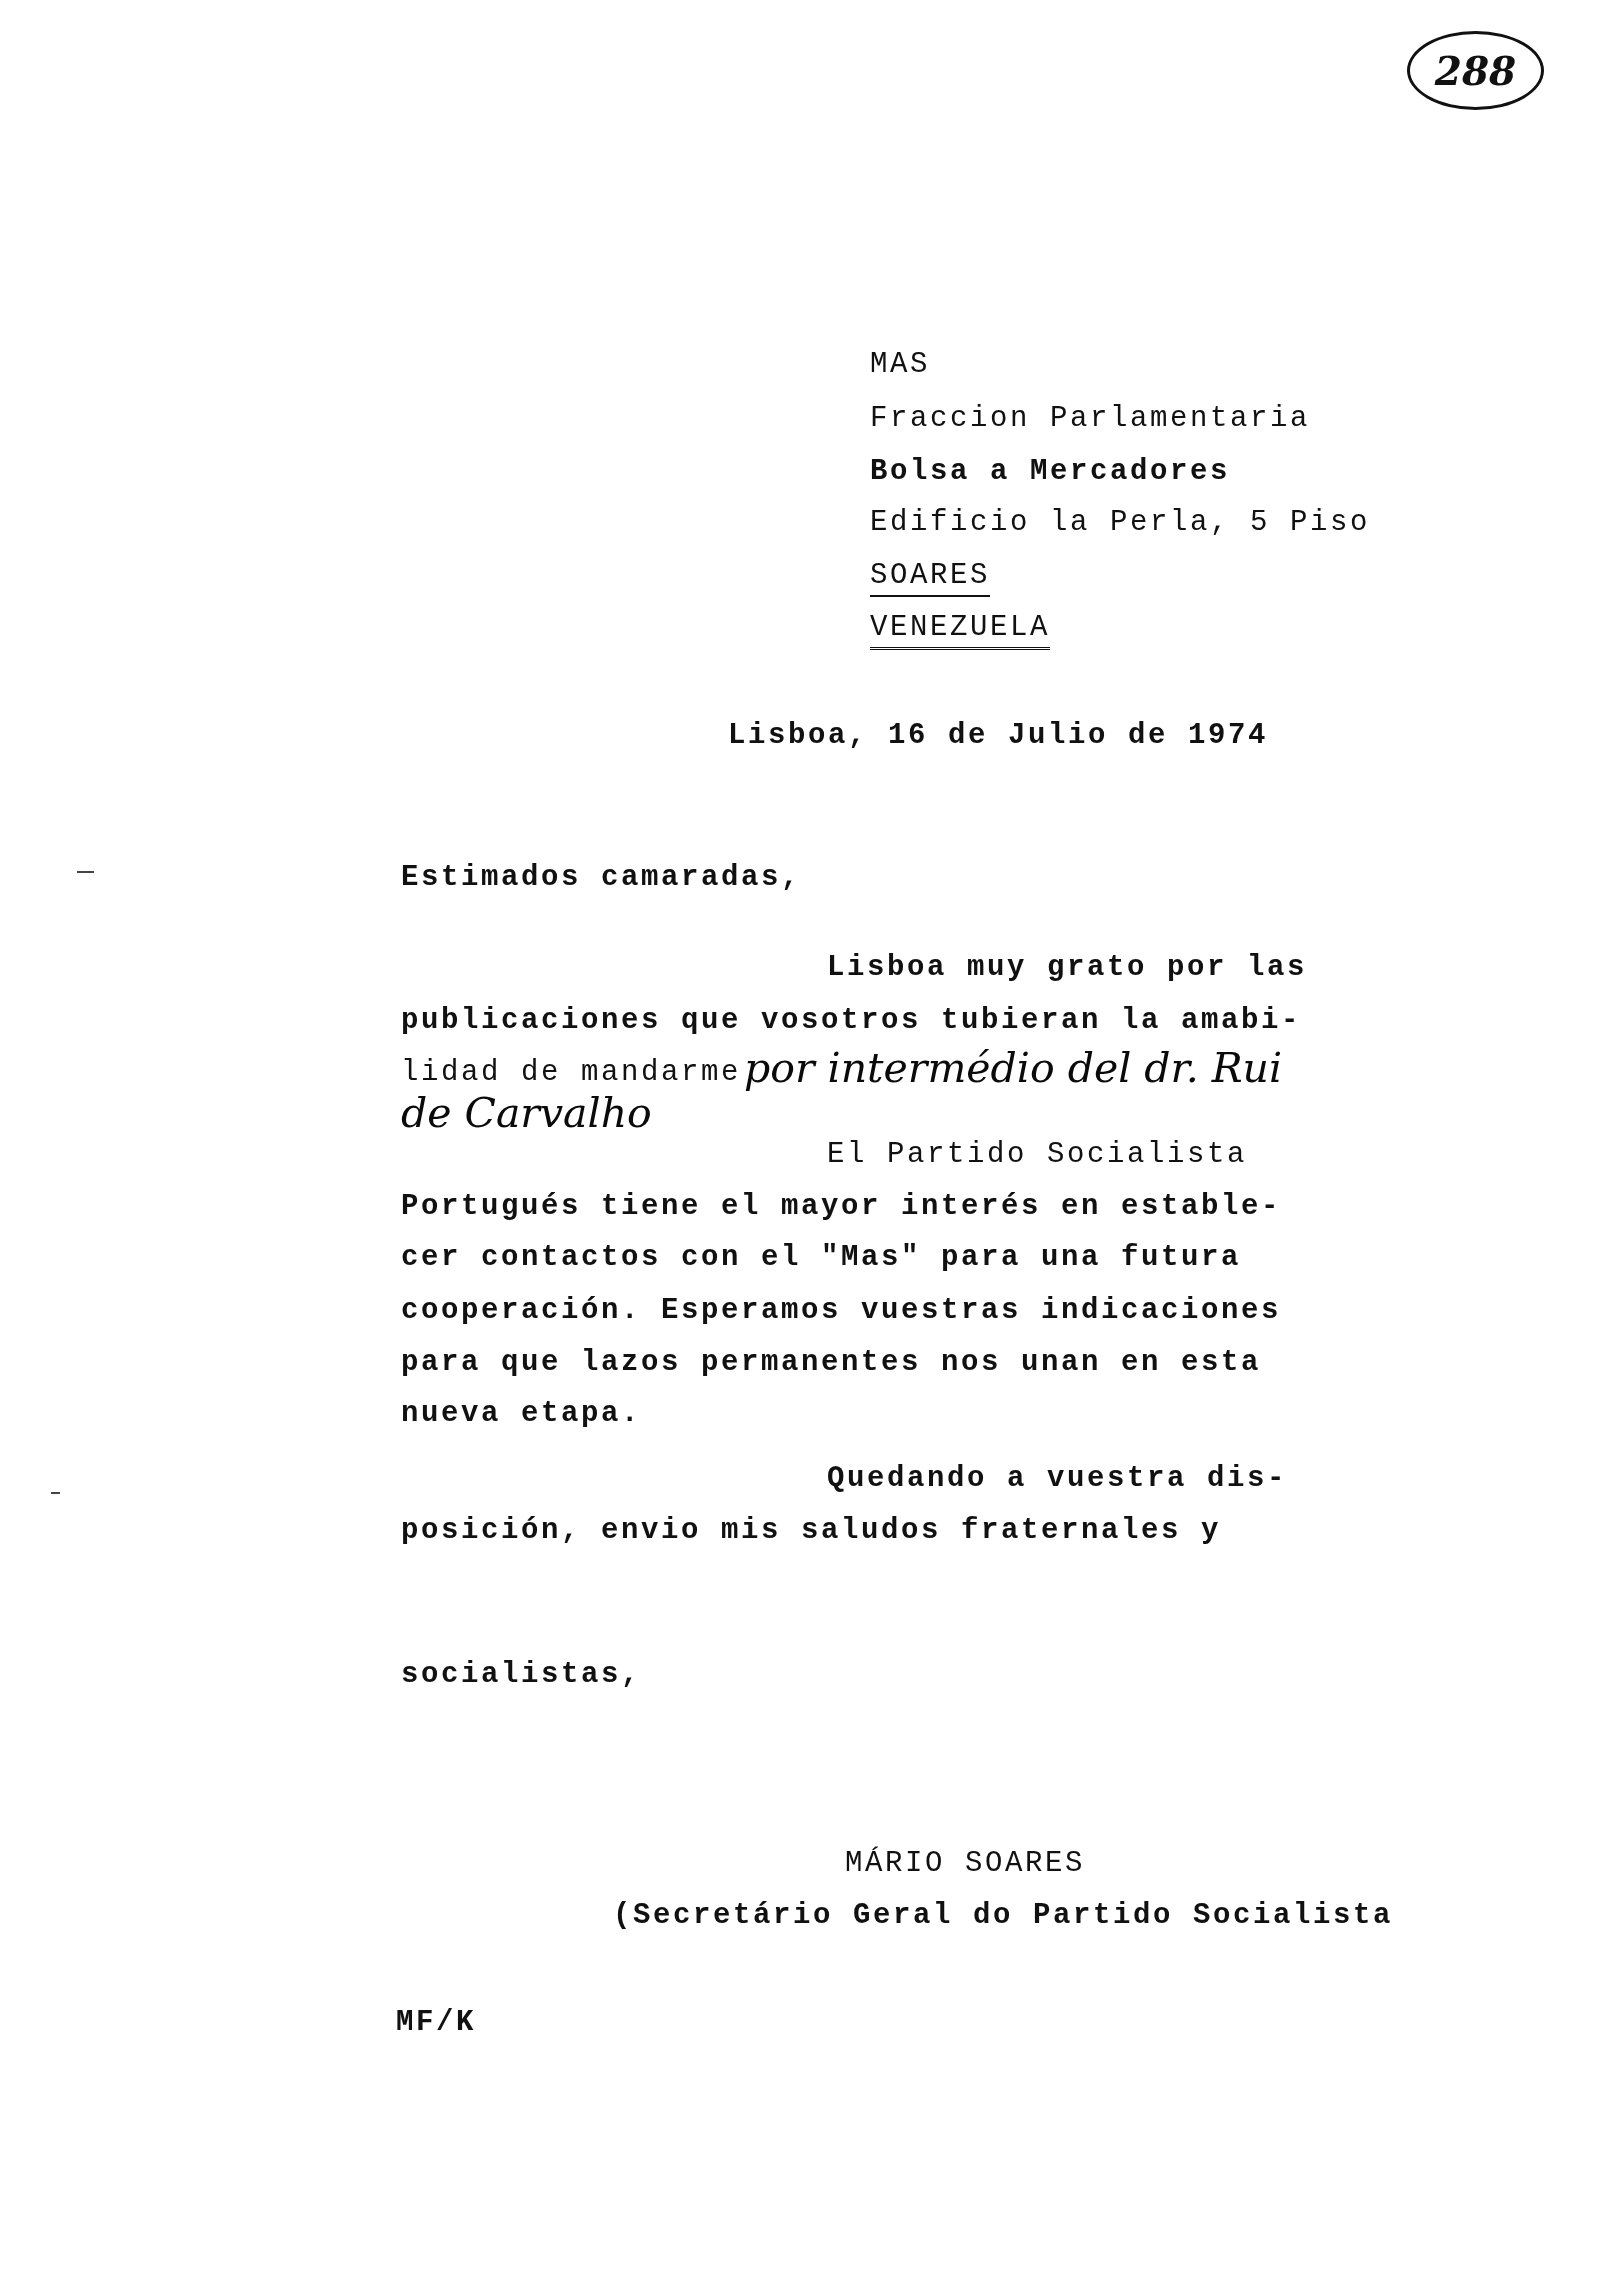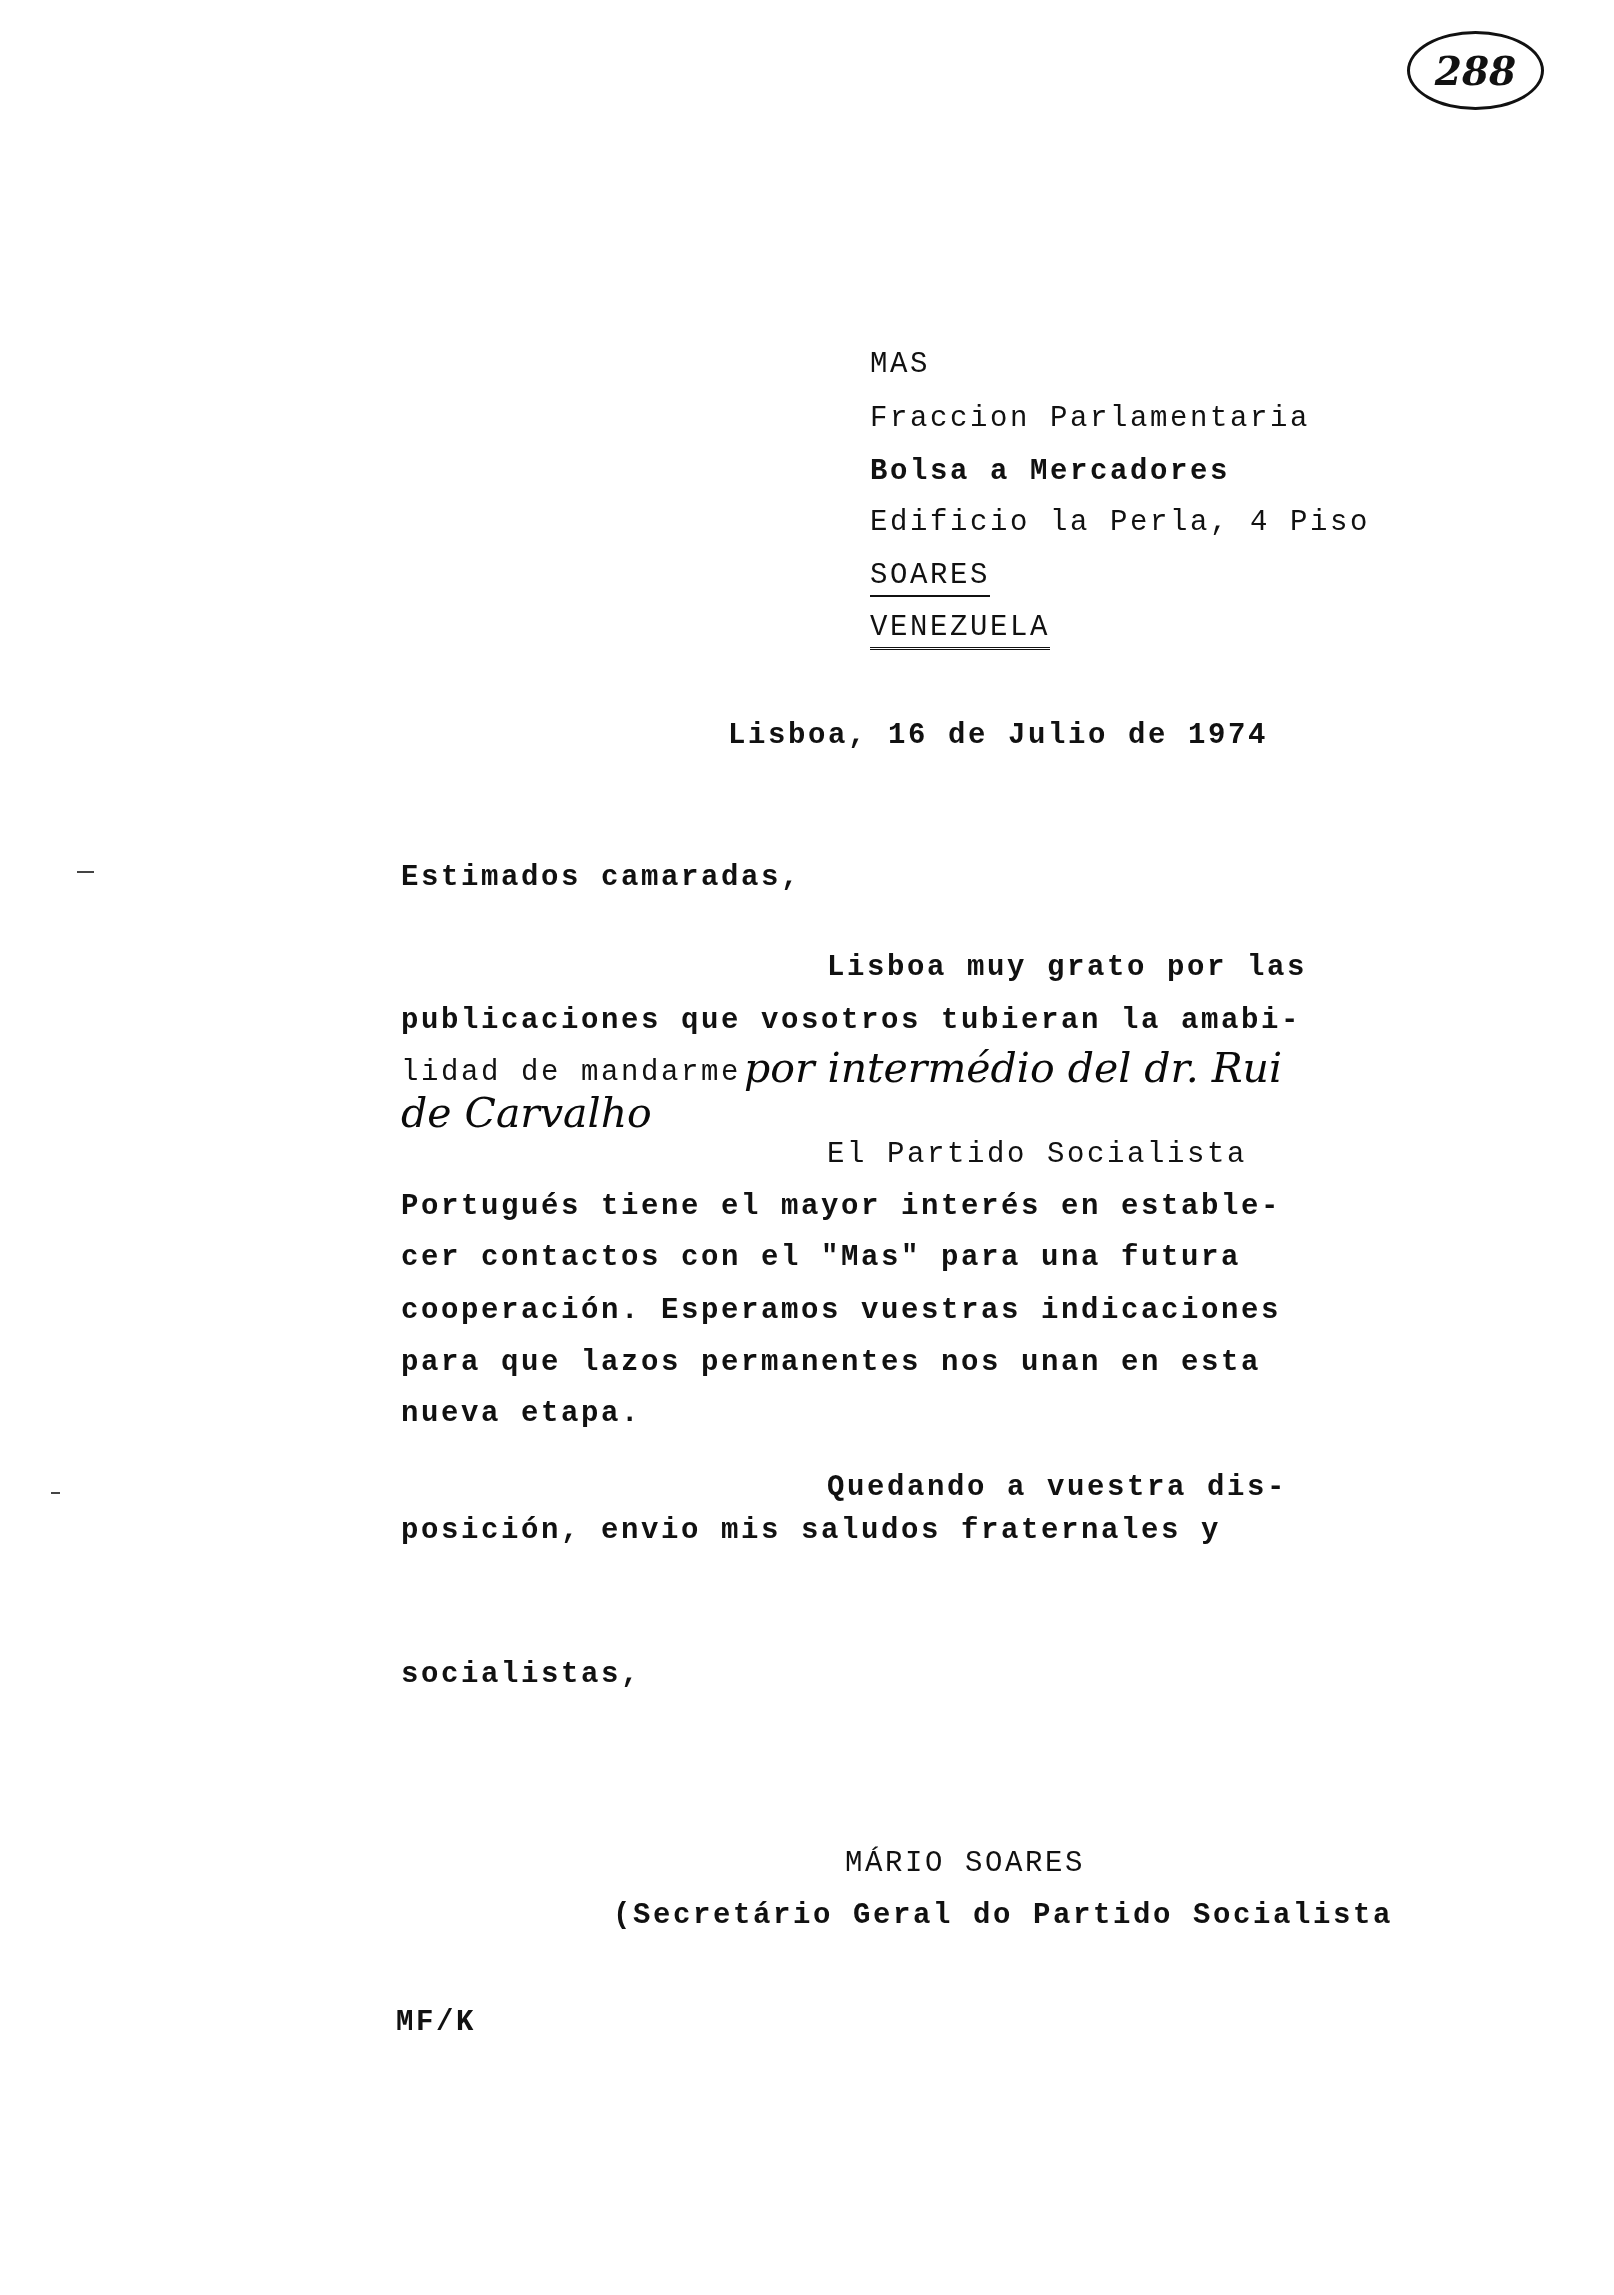--- a/index.html
+++ b/index.html
@@ -26,21 +26,21 @@
 </style>
 </head>
 <body>
 
 <div id="page-number">288</div>
 
 <div>
   <div class="t light" style="left:870px; top:350px;">MAS</div>
   <div class="t light" style="left:870px; top:404px;">Fraccion Parlamentaria</div>
   <div class="t" style="left:870px; top:457px;">Bolsa a Mercadores</div>
-  <div class="t light" style="left:870px; top:508px;">Edificio la Perla, 4 Piso</div>
+  <div class="t light" style="left:870px; top:508px;">Edificio la Perla, 5 Piso</div>
   <div class="t light" style="left:870px; top:561px;"><span class="u1">SOARES</span></div>
   <div class="t light" style="left:870px; top:613px;"><span class="u2">VENEZUELA</span></div>
 </div>
 
 <div class="t" style="left:728px; top:721px;">Lisboa, 16 de Julio de 1974</div>
 
 <div class="mark" style="left:77px; top:871px; width:17px;"></div>
 <div class="t" style="left:401px; top:863px;">Estimados camaradas,</div>
 
 <div>
@@ -51,21 +51,21 @@
   <div class="hand" style="left:401px; top:1093px;">de Carvalho</div>
 
   <div class="t light" style="left:827px; top:1140px;">El Partido Socialista</div>
   <div class="t" style="left:401px; top:1192px;">Portugués tiene el mayor interés en estable-</div>
   <div class="t" style="left:401px; top:1243px;">cer contactos con el "Mas" para una futura</div>
   <div class="t" style="left:401px; top:1296px;text-align:right;">cooperación. Esperamos vuestras indicaciones</div>
   <div class="t" style="left:401px; top:1348px;">para que lazos permanentes nos unan en esta</div>
   <div class="t" style="left:401px; top:1399px;">nueva etapa.</div>
 
   <div class="mark" style="left:51px; top:1492px; width:9.2px;"></div>
-  <div class="t" style="left:827px; top:1464px;margin-top:9px;">Quedando a vuestra dis-</div>
+  <div class="t" style="left:827px; top:1464px;">Quedando a vuestra dis-</div>
   <div class="t" style="left:401px; top:1516px;">posición, envio mis saludos fraternales y</div>
   <div class="t" style="left:401px; top:1660px;">socialistas,</div>
 </div>
 
 <div>
   <div class="t light" style="left:845px; top:1849px;">MÁRIO SOARES</div>
   <div class="t" style="left:613px; top:1901px;">(Secretário Geral do Partido Socialista</div>
 </div>
 
 <div class="t" style="left:396px; top:2008px;">MF/K</div>

